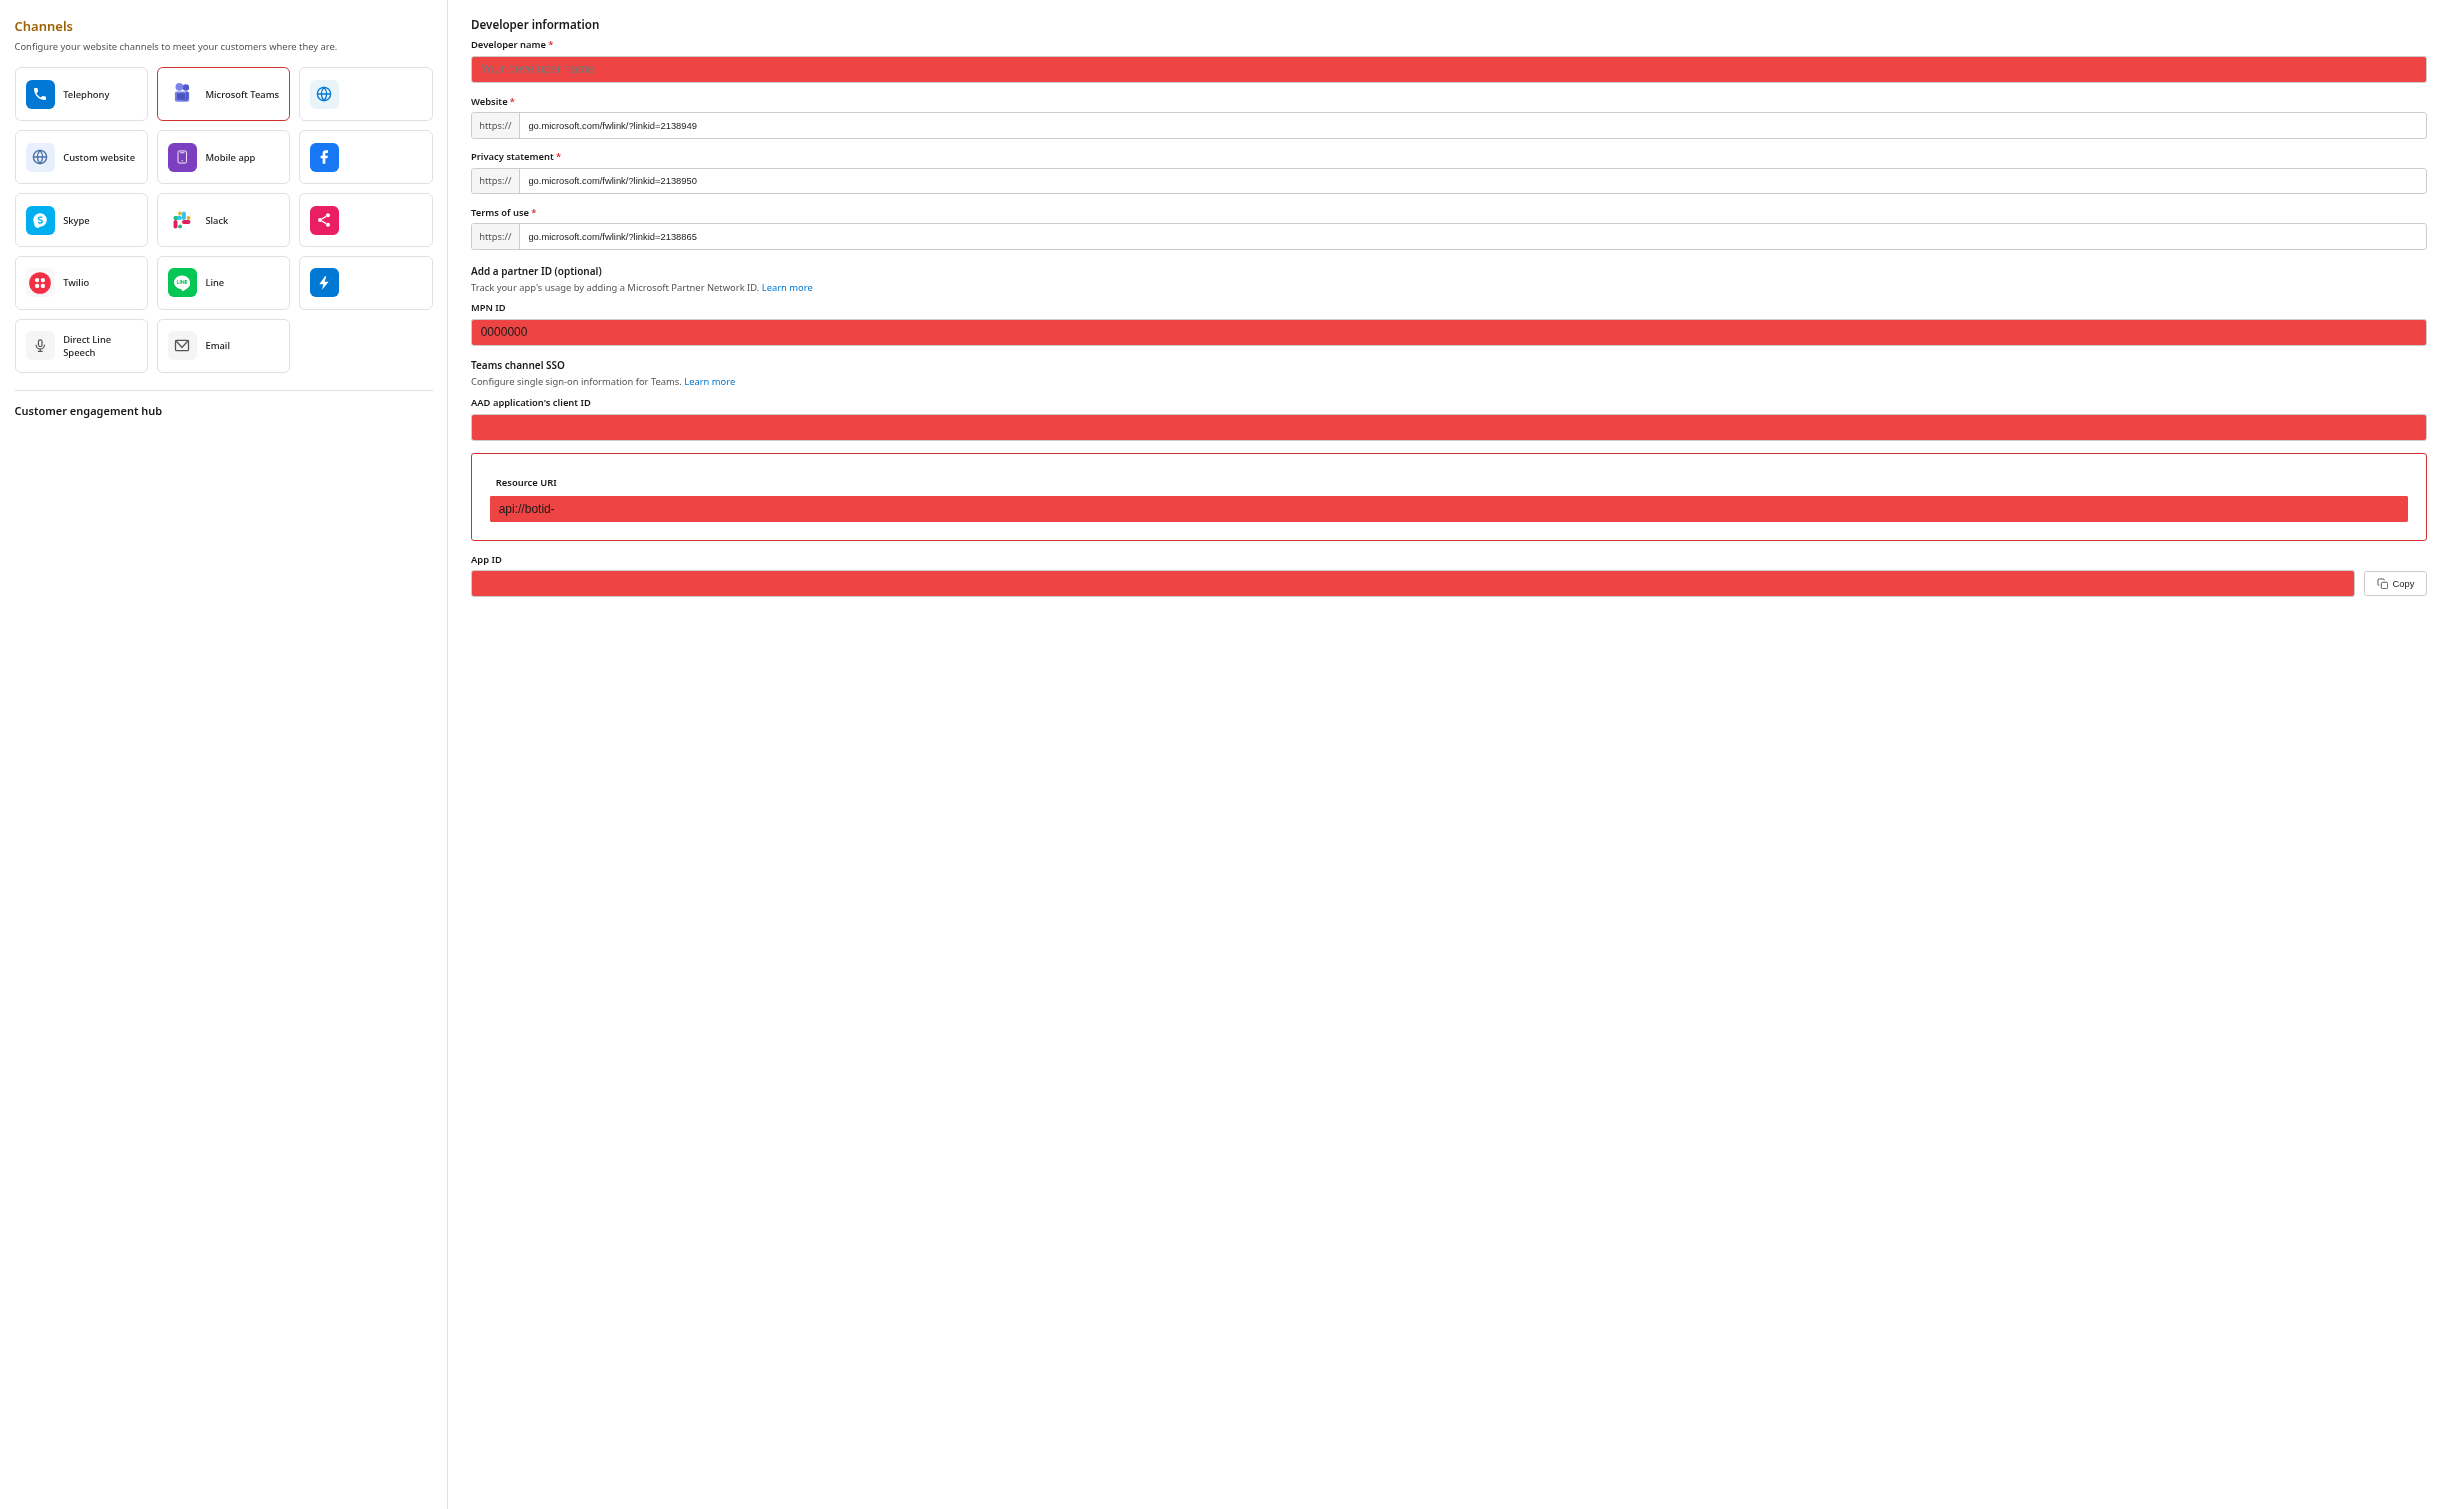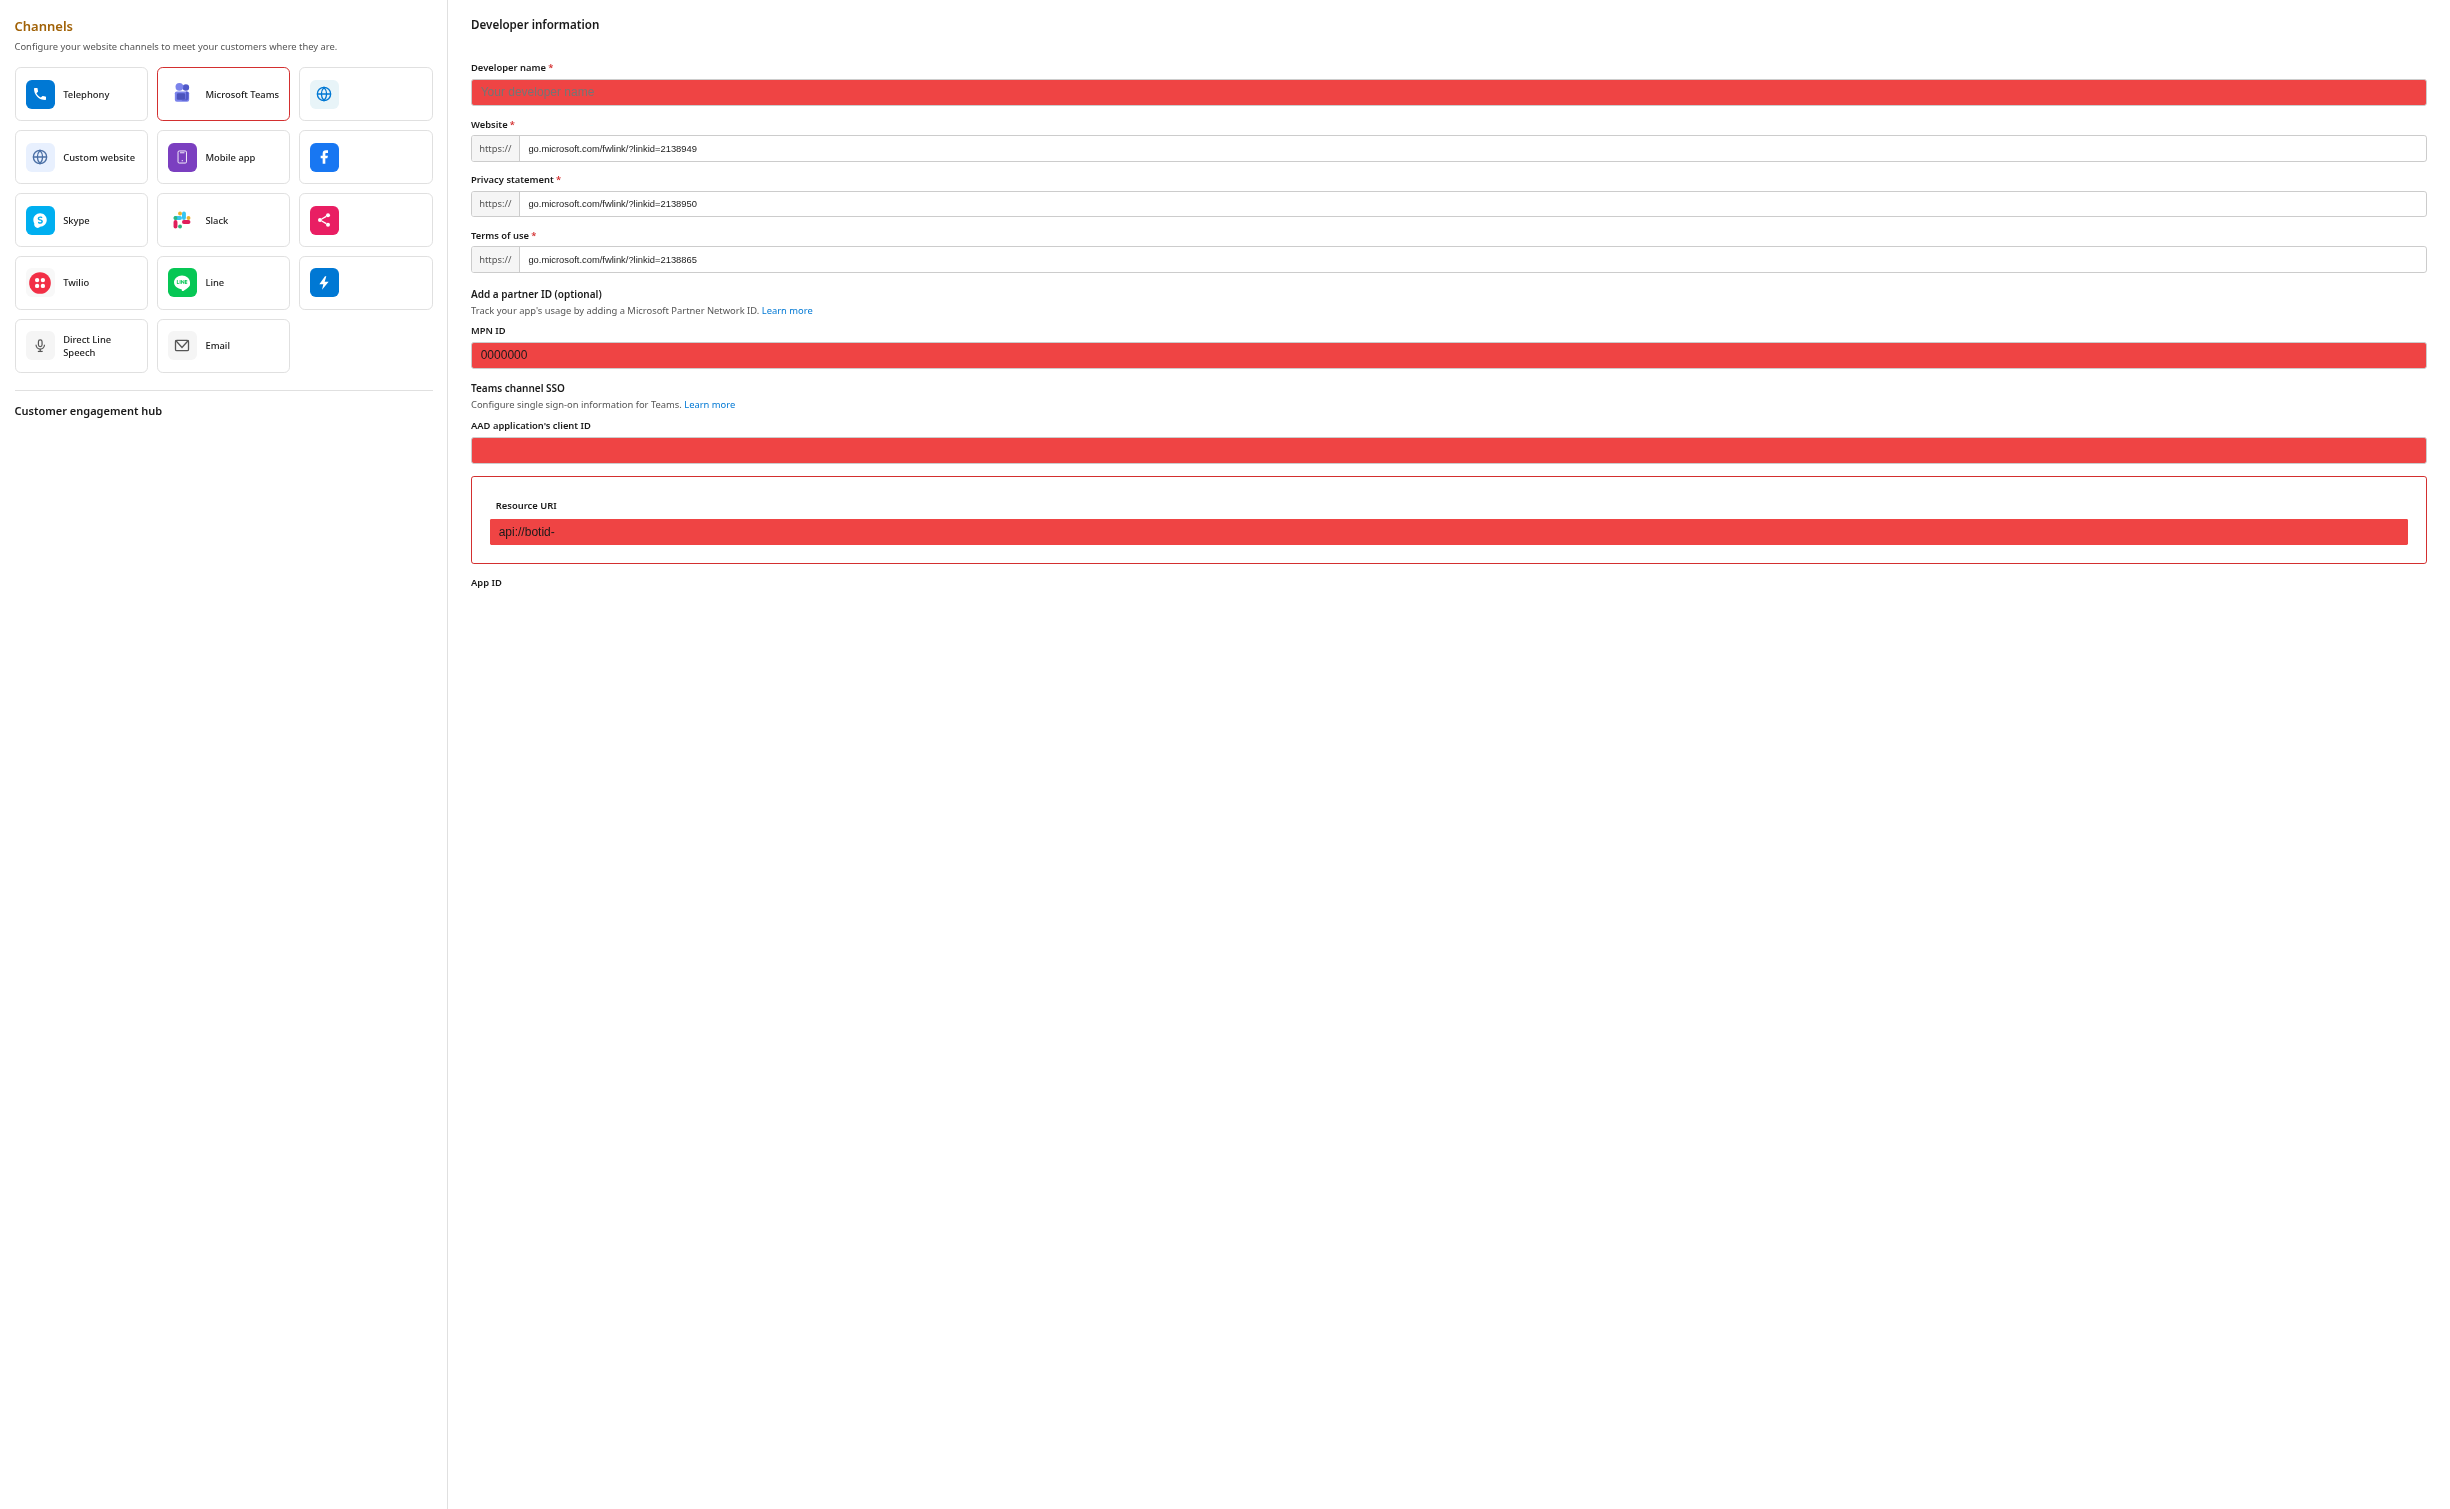--- a/index.html
+++ b/index.html
@@ -105,21 +105,21 @@
       flex: 1;
       background: #fff;
       overflow-y: auto;
       padding: 17.4px 23px;
     }
 
     .section-title {
       font-size: 11.6px;
       font-weight: 600;
       color: #1a1a1a;
-      margin-bottom: 29px;
+      margin-bottom: 6px;
     }
 
     .field-group {
       margin-bottom: 11.6px;
     }
 
     .field-label {
       font-size: 9.4px;
       font-weight: 600;
       color: #1a1a1a;
@@ -507,17 +507,27 @@
       <input class="field-input" type="text" value="" style="">
     </div>
 
     <div class="resource-uri-group">
       <div class="field-label">Resource URI</div>
       <input class="field-input" type="text" value="api://botid-" style="">
     </div>
 
     <div class="field-group">
       <div class="field-label">App ID</div>
+      <div class="app-id-row">
+        <input class="field-input" type="text" value="" style="">
+        <button class="copy-btn">
+          <svg width="11.6" height="11.6" viewBox="0 0 24 24" fill="none" stroke="#555" stroke-width="2">
+            <rect x="9" y="9" width="13" height="13" rx="2"></rect>
+            <path d="M5 15H4a2 2 0 0 1-2-2V4a2 2 0 0 1 2-2h9a2 2 0 0 1 2 2v1"></path>
+          </svg>
+          <span>Copy</span>
+        </button>
+      </div>
     </div>
   </div>
 
 </div>
 
 
 </body></html>

